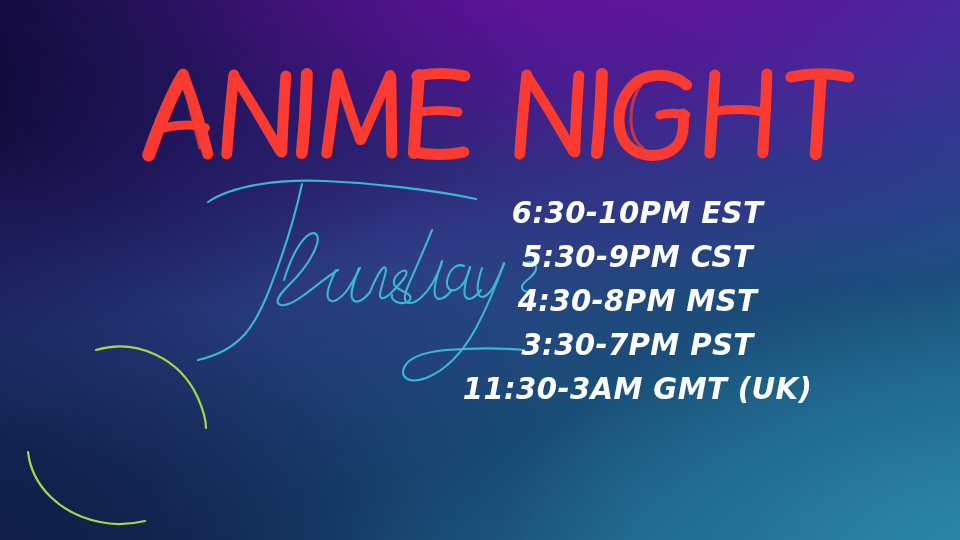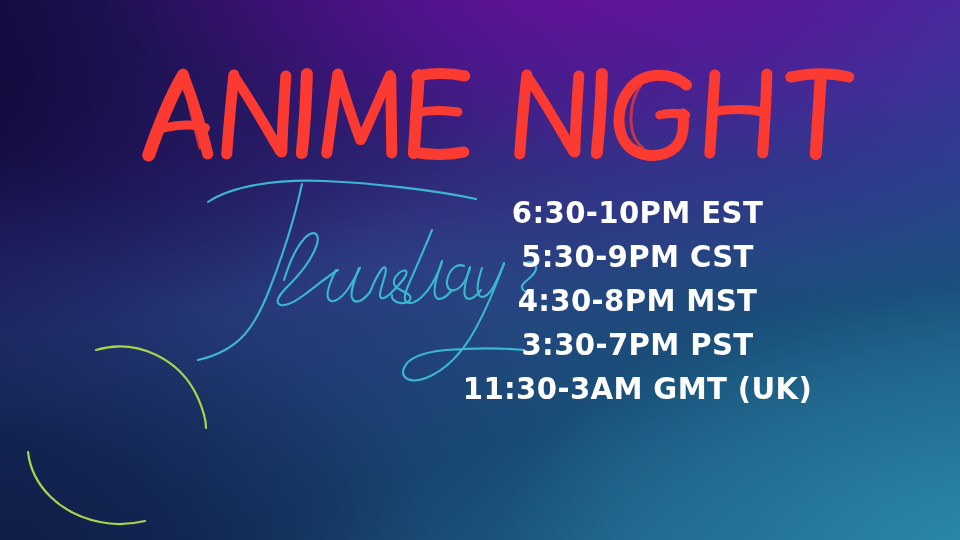--- a/index.html
+++ b/index.html
@@ -53,20 +53,21 @@
   }
 
   
   .times {
     position: absolute;
     left: 425px;
     top: 190px;
     width: 425px;
     text-align: center;
     color: #ffffff;
+    font-style: italic;
   }
   .times .line {
     font-family: "DejaVu Sans", sans-serif;
     font-weight: 700;
     font-size: 31px;
     line-height: 44px;
     letter-spacing: 0.4px;
     white-space: nowrap;
     transform: scaleX(0.94);
   }

